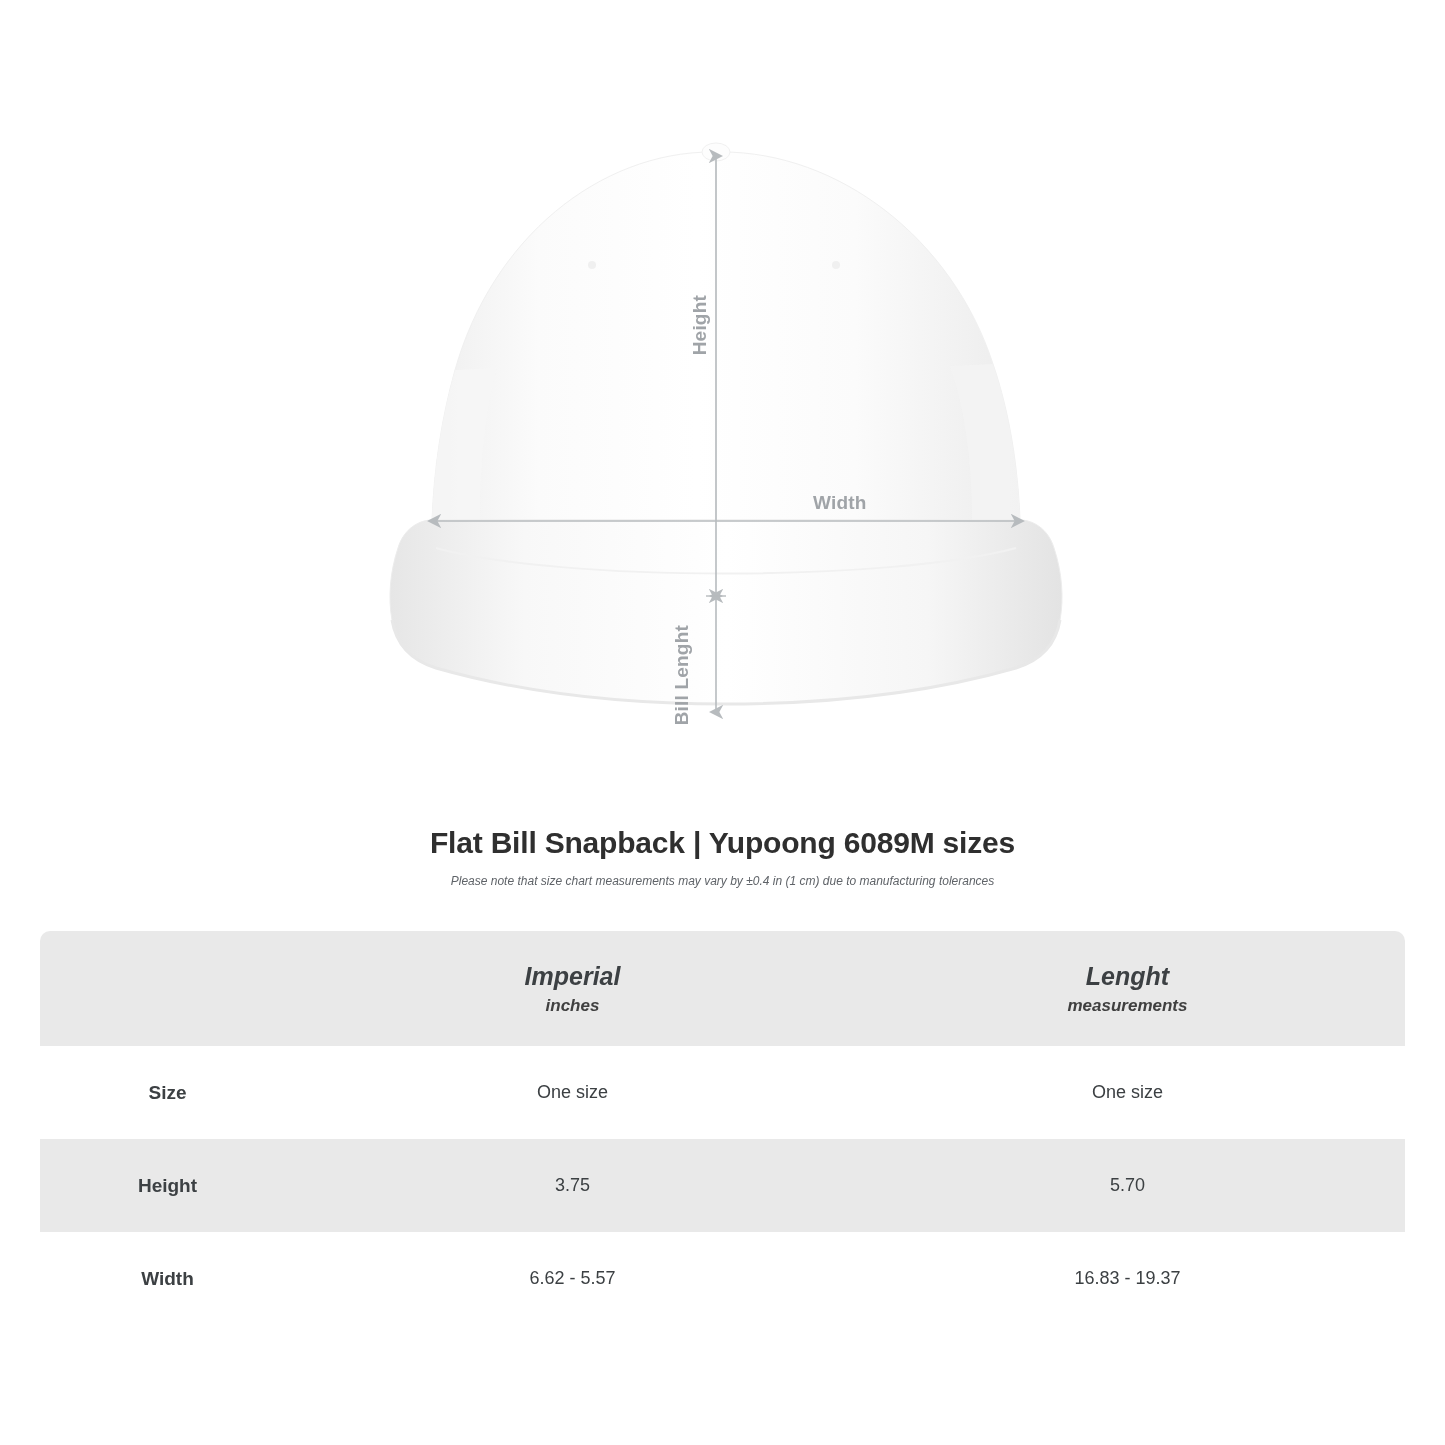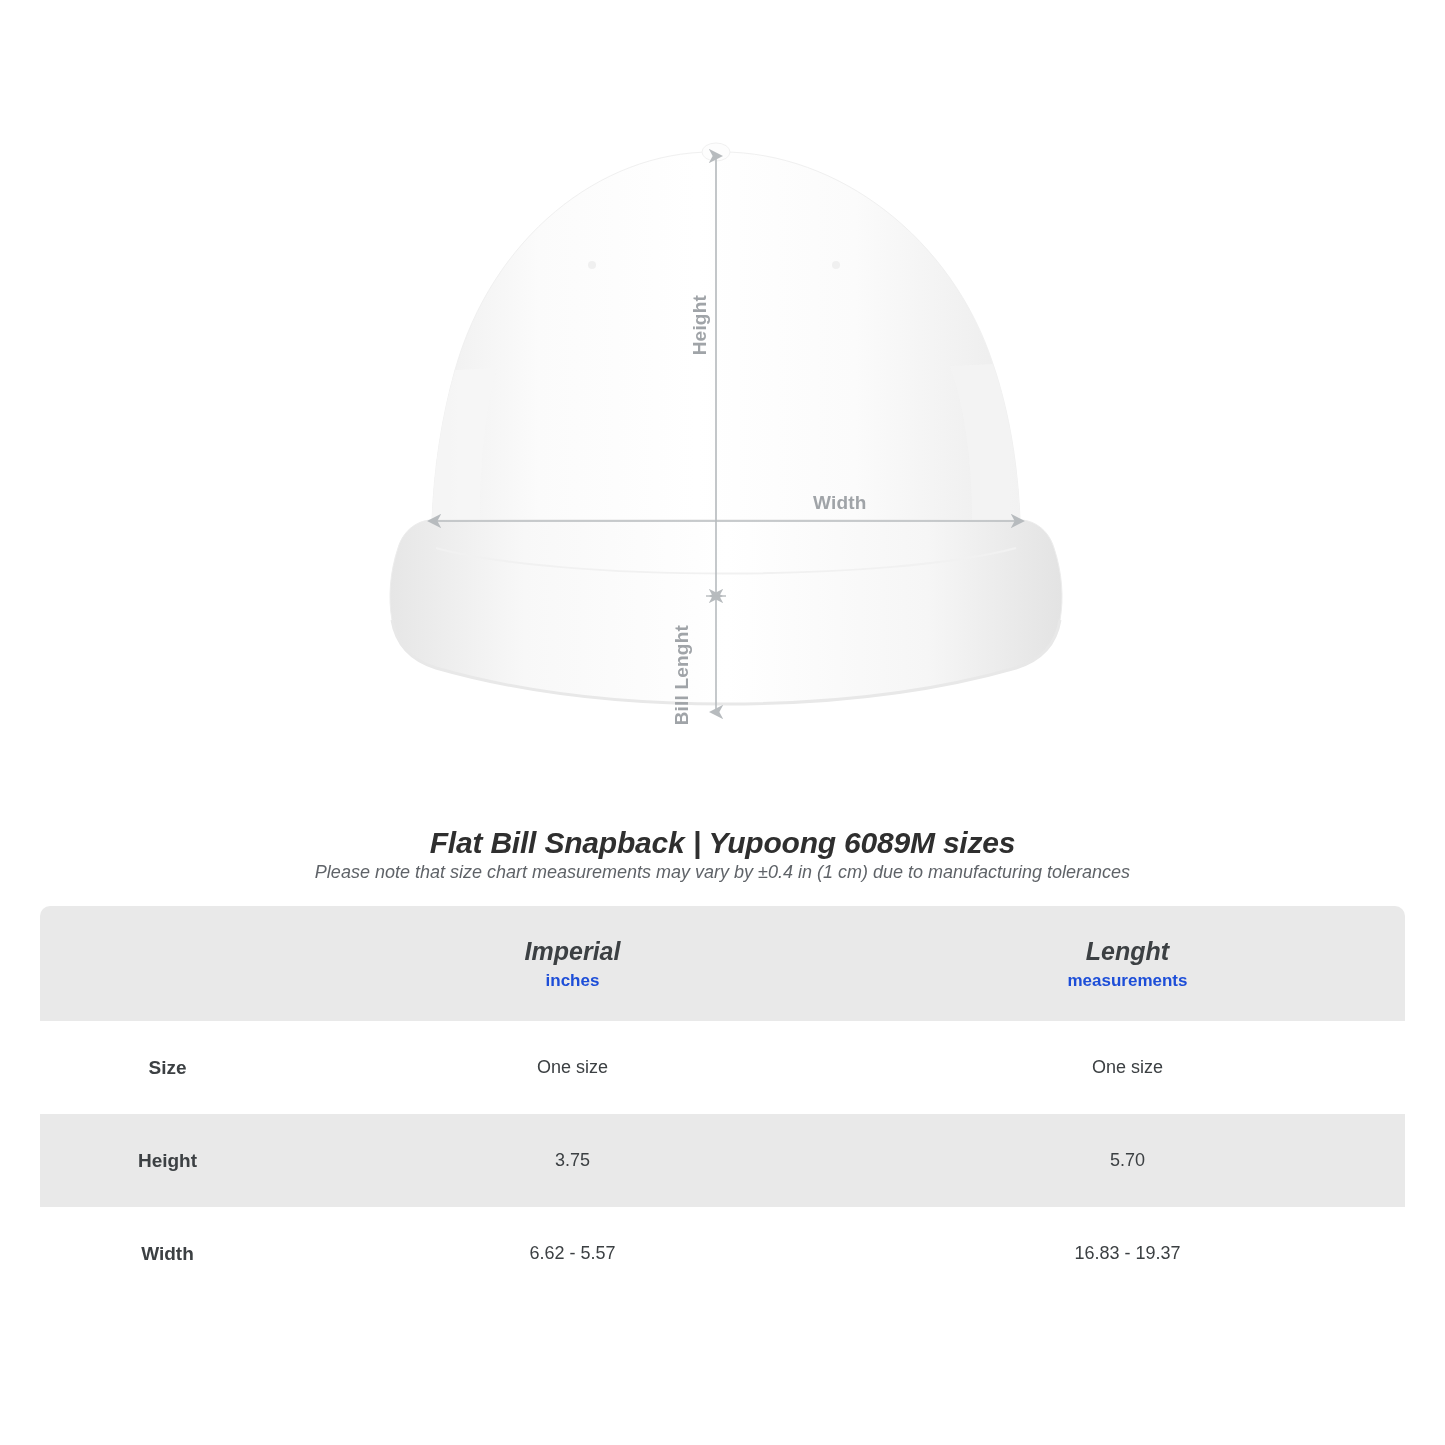--- a/index.html
+++ b/index.html
@@ -54,32 +54,31 @@
   .title-block {
     text-align: center;
     margin-top: 26px;
   }
   .chart-title {
     font-size: 30px;
     font-weight: bold;
     color: #2f2f2f;
     margin: 0;
     letter-spacing: -0.2px;
-    font-style: italic;
   }
   .chart-note {
-    font-size: 18px;
+    font-size: 12px;
     font-style: italic;
     color: #5f6368;
-    margin-top: 2px;
+    margin-top: 14px;
   }
 
   
   .table-wrap {
-    margin: 23px 40px 0 40px;
+    margin: 43px 40px 0 40px;
   }
   table.size-table {
     width: 1365px;
     border-collapse: collapse;
     table-layout: fixed;
   }
   table.size-table td,
   table.size-table th {
     border: none;
     text-align: center;
@@ -104,21 +103,22 @@
   }
   .unit-name {
     font-size: 25px;
     font-weight: bold;
     font-style: italic;
     color: #3c4043;
     display: block;
   }
   .unit-sub {
     font-size: 17px;
-    color: #1d4ed8;
+    font-style: italic;
+    color: #404040;
     display: block;
     margin-top: 5px;
   }
 
   tbody tr { height: 93px; }
   tbody tr.alt td { background: #e9e9e9; }
   tbody tr.plain td { background: #ffffff; }
 
   tbody td.rowlabel {
     font-weight: bold;

